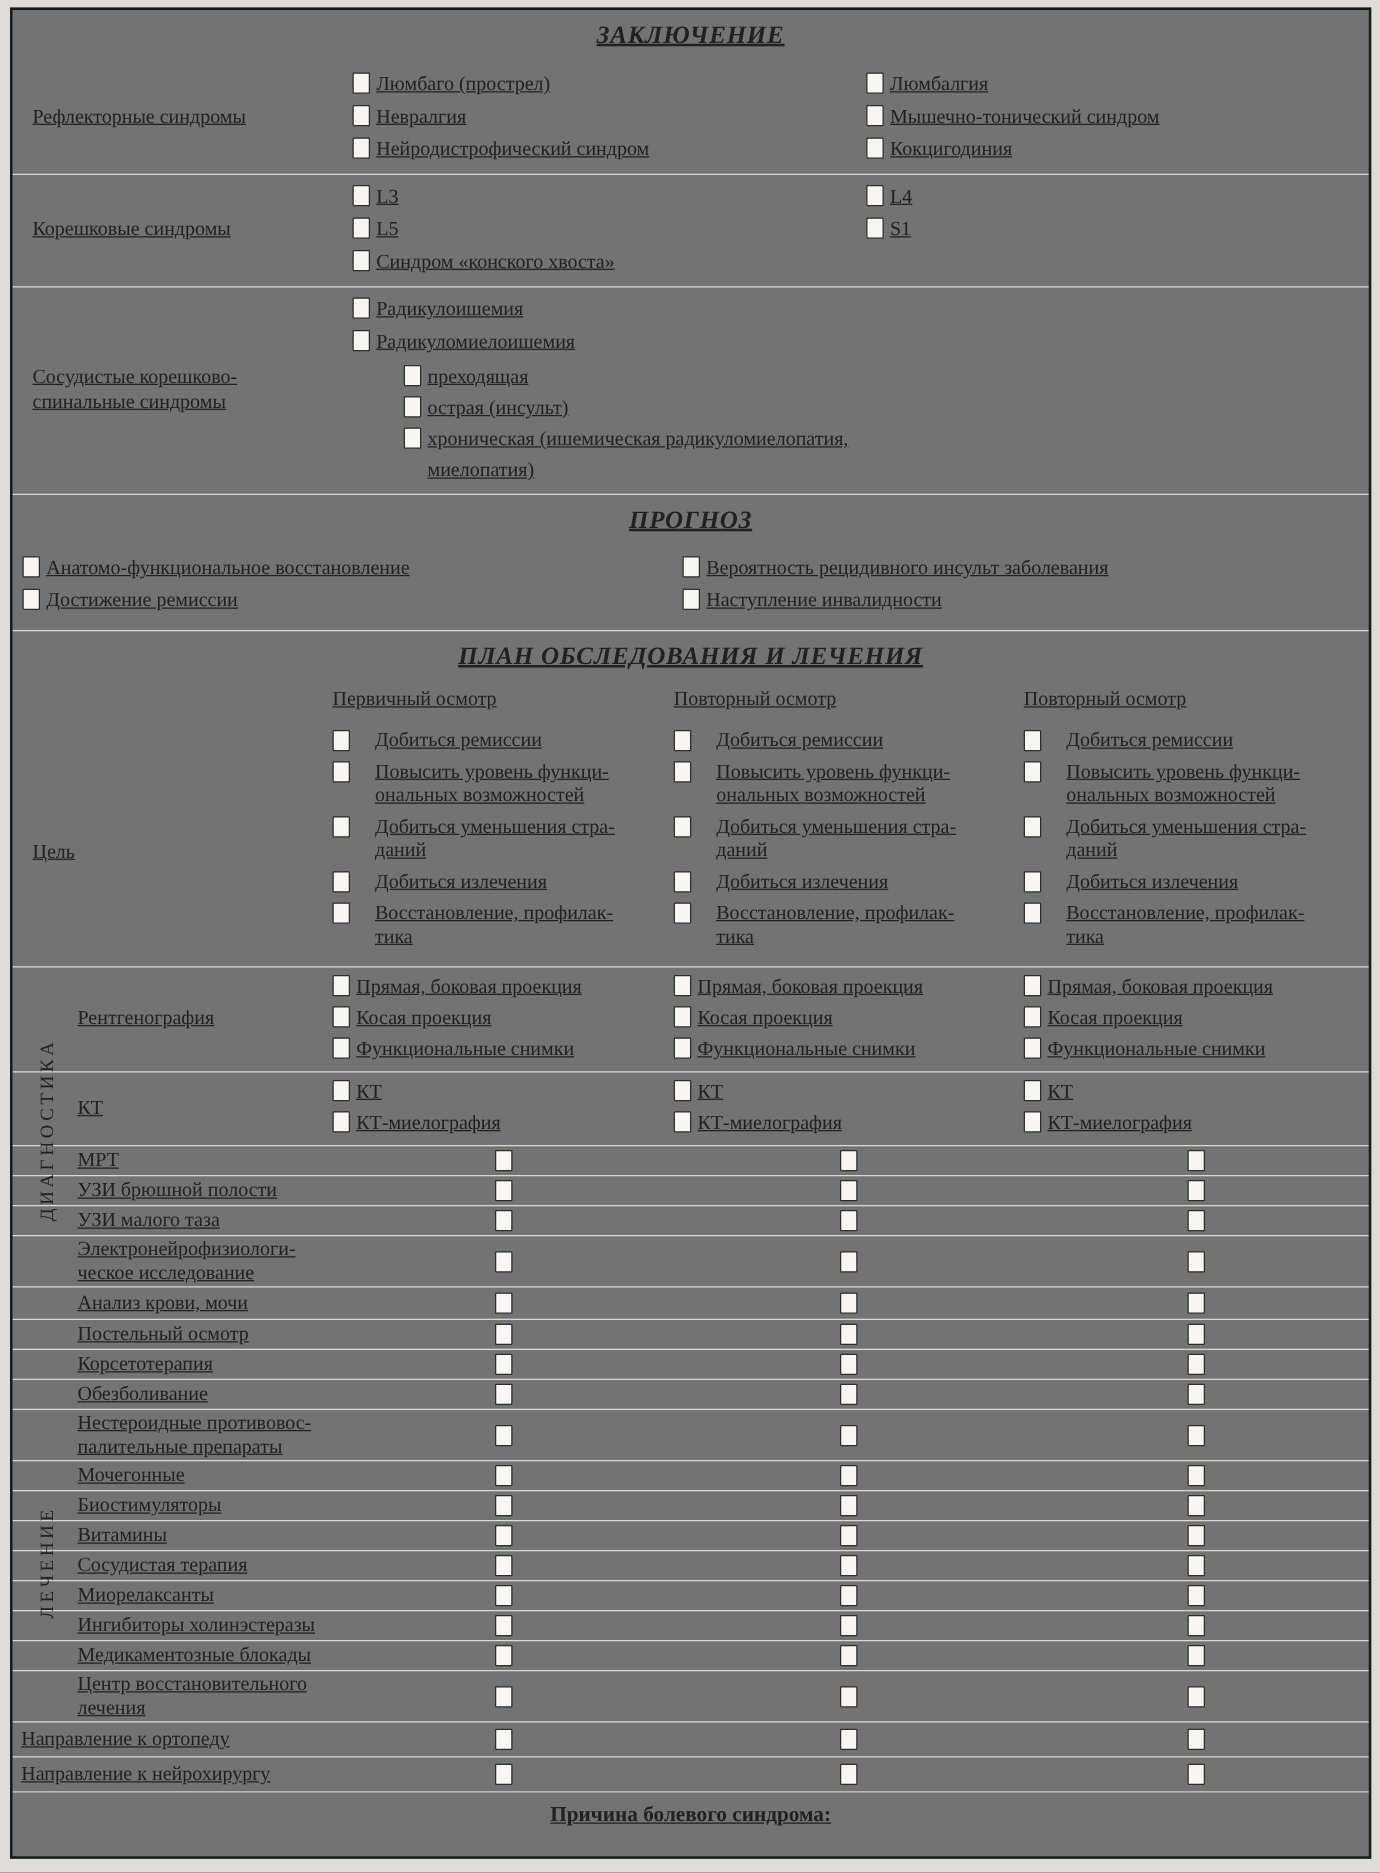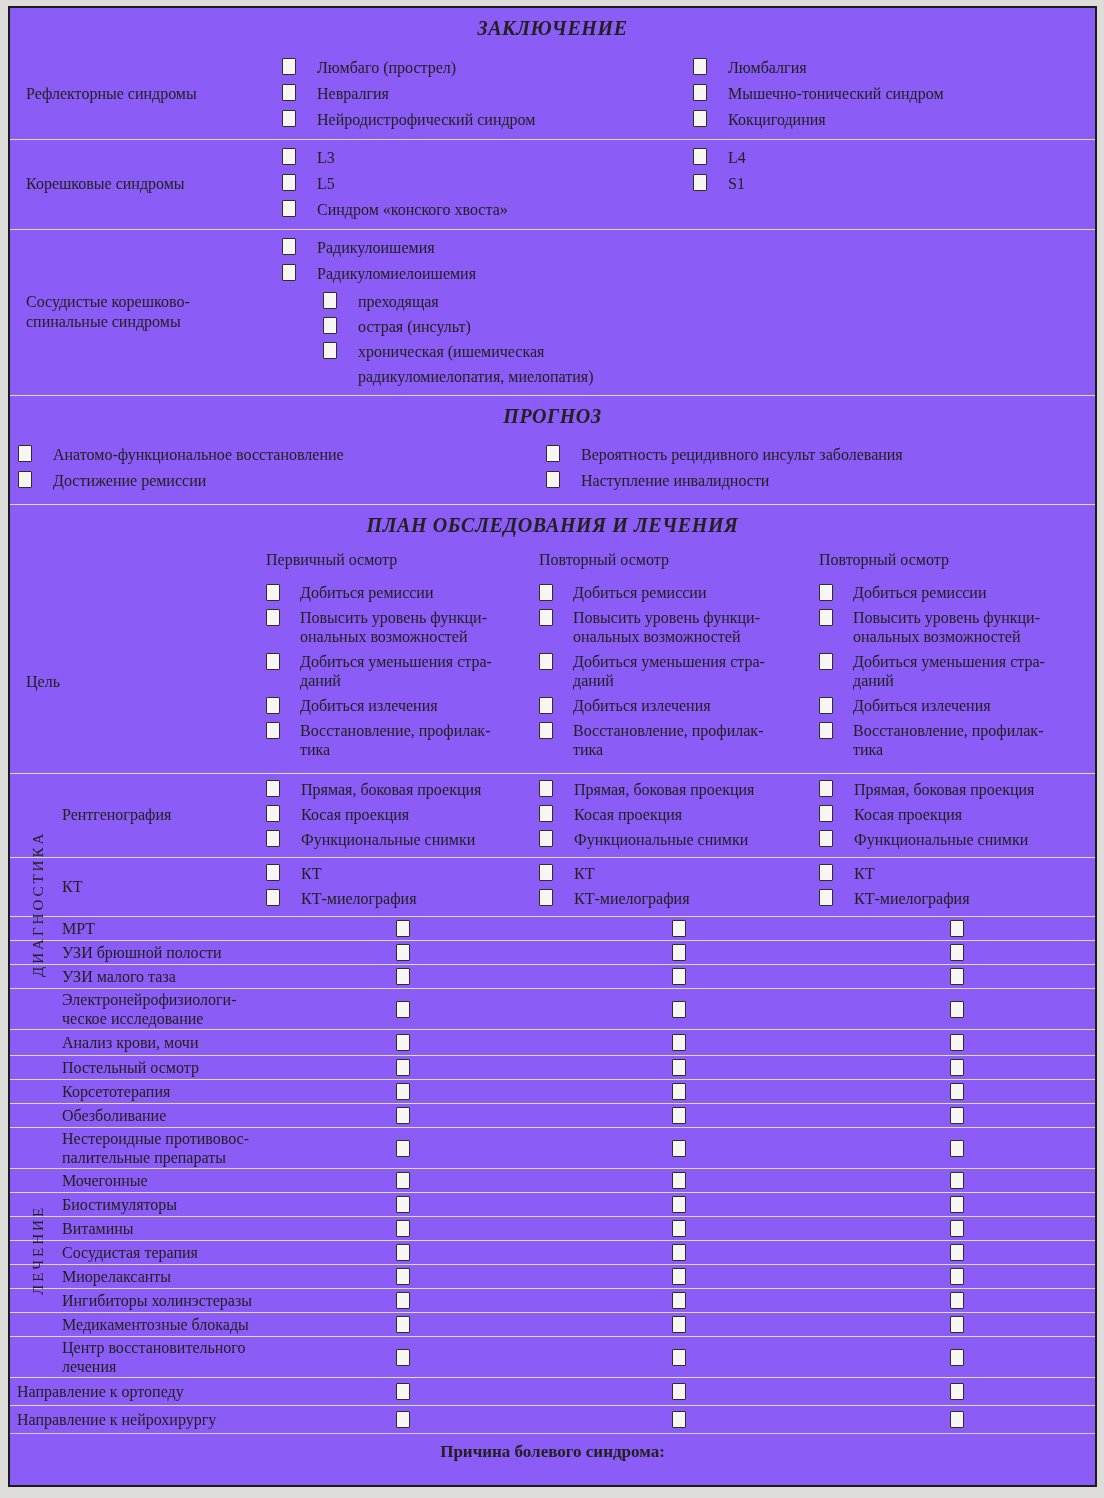--- a/index.html
+++ b/index.html
@@ -6,37 +6,38 @@
   body{
     width:1104px;height:1498px;position:relative;
     background:#dddcd8;
     font-family:"Liberation Serif","DejaVu Serif",serif;
     color:#222120;
     -webkit-font-smoothing:antialiased;
   }
   .sheet{
     position:absolute;left:8px;top:6px;right:7px;bottom:11px;
     border:2px solid #1b1b1b;
-    background:#8b5cf6;
+    background:#737373;
     box-sizing:border-box;
     overflow:hidden;
+    text-decoration:underline;
   }
   .title{
     text-align:center;font-weight:bold;font-style:italic;
     font-size:20px;letter-spacing:.6px;
     margin:0;padding:9px 0 10px 0;
   }
   .sep-top{border-top:1px solid #dbdad3;}
   .box{
     display:inline-block;flex:none;
     width:14px;height:17px;
     border:1.5px solid #2d2d2c;border-radius:1px;
     background:#f7f6f2;box-sizing:border-box;
   }
-  .cb{display:flex;align-items:flex-start;gap:21px;}
+  .cb{display:flex;align-items:flex-start;gap:5px;}
   .cb .box{margin-top:3px;}
   .cb-label{white-space:pre-line;}
   
   .c-group{display:flex;padding:5px 0 6px 0;}
   .c-label{
     flex:0 0 272px;box-sizing:border-box;padding-left:16px;
     align-self:center;font-size:16px;line-height:20px;white-space:pre-line;
   }
   .g-col-a{flex:0 0 411px;box-sizing:border-box;}
   .g-col-b{flex:1;}

